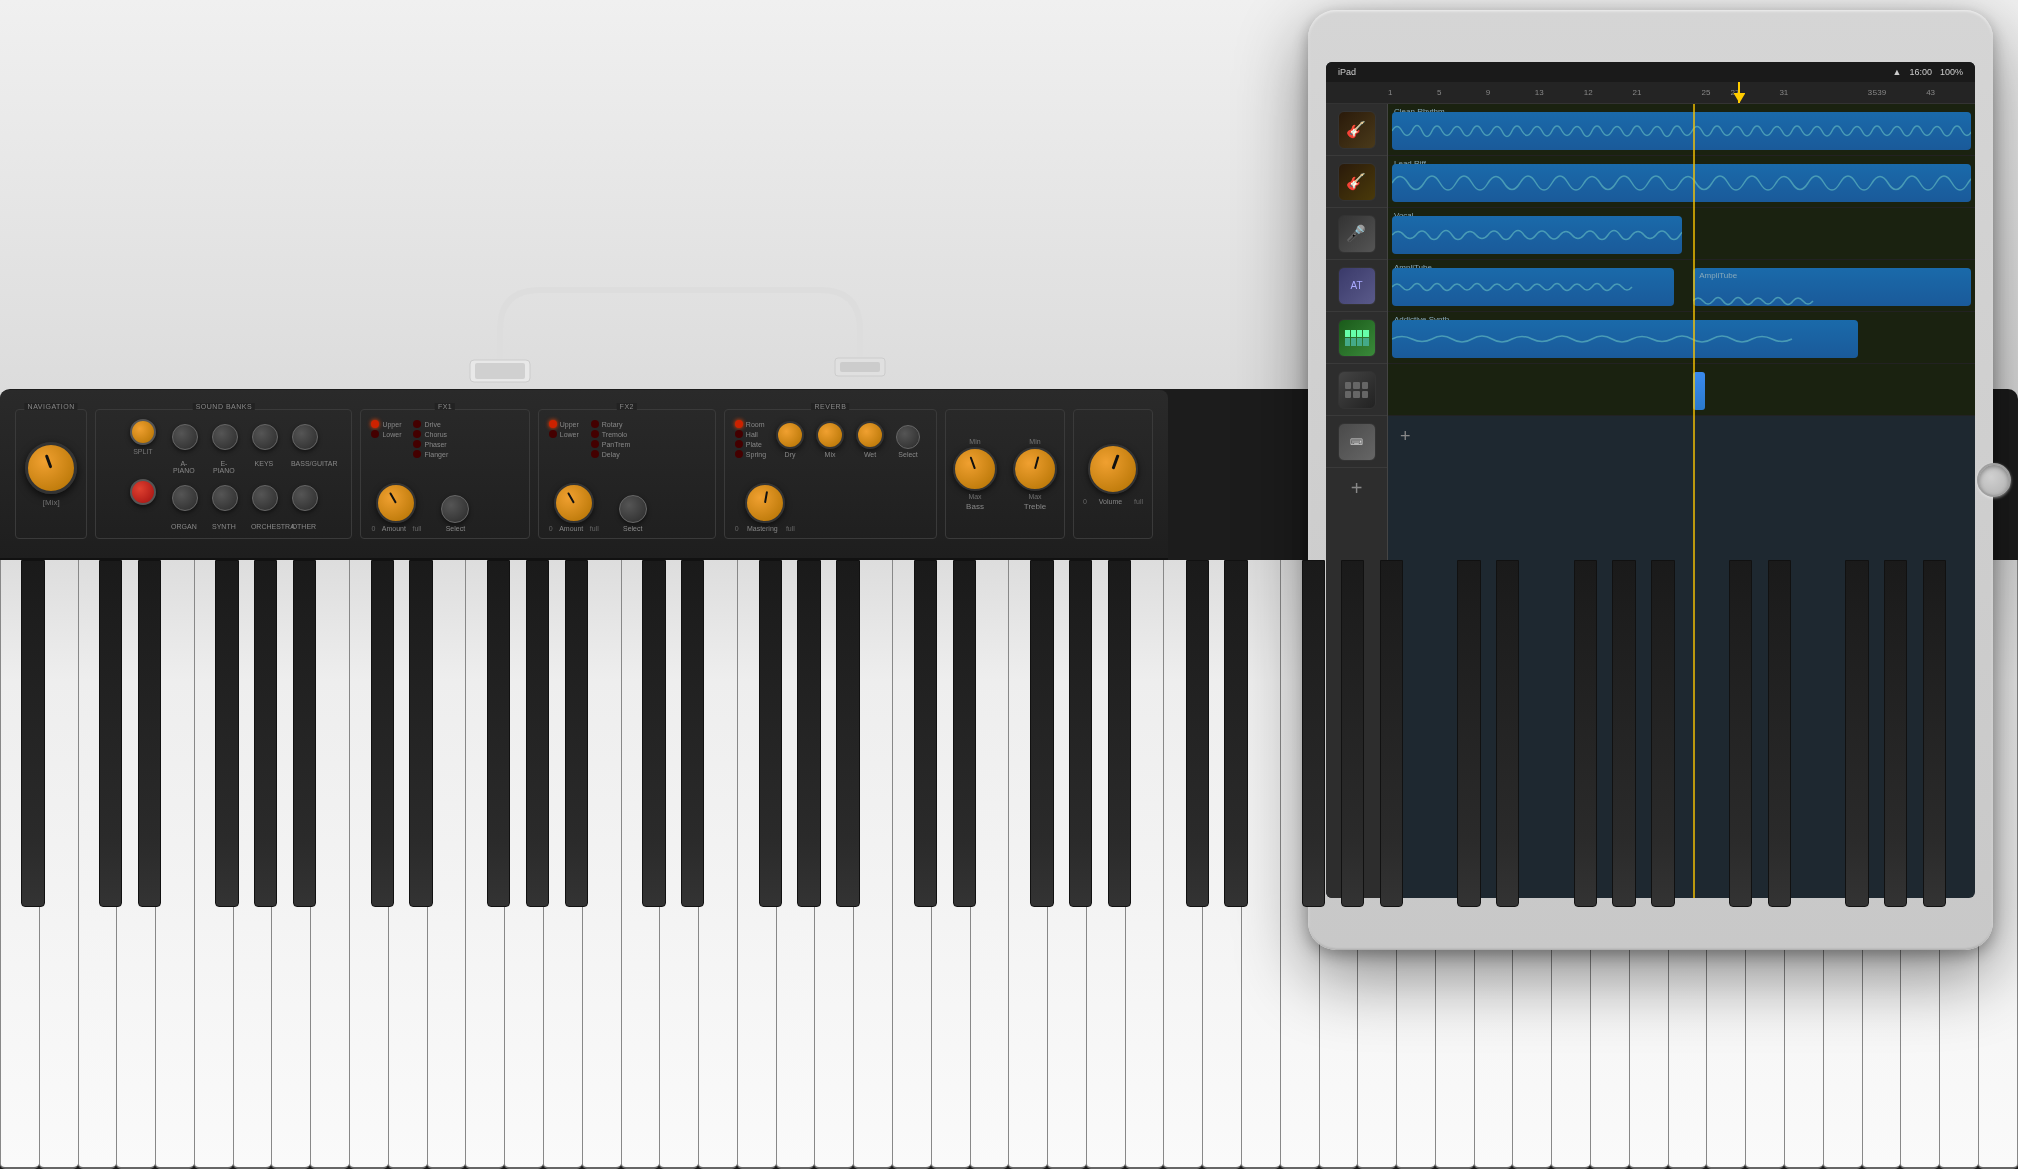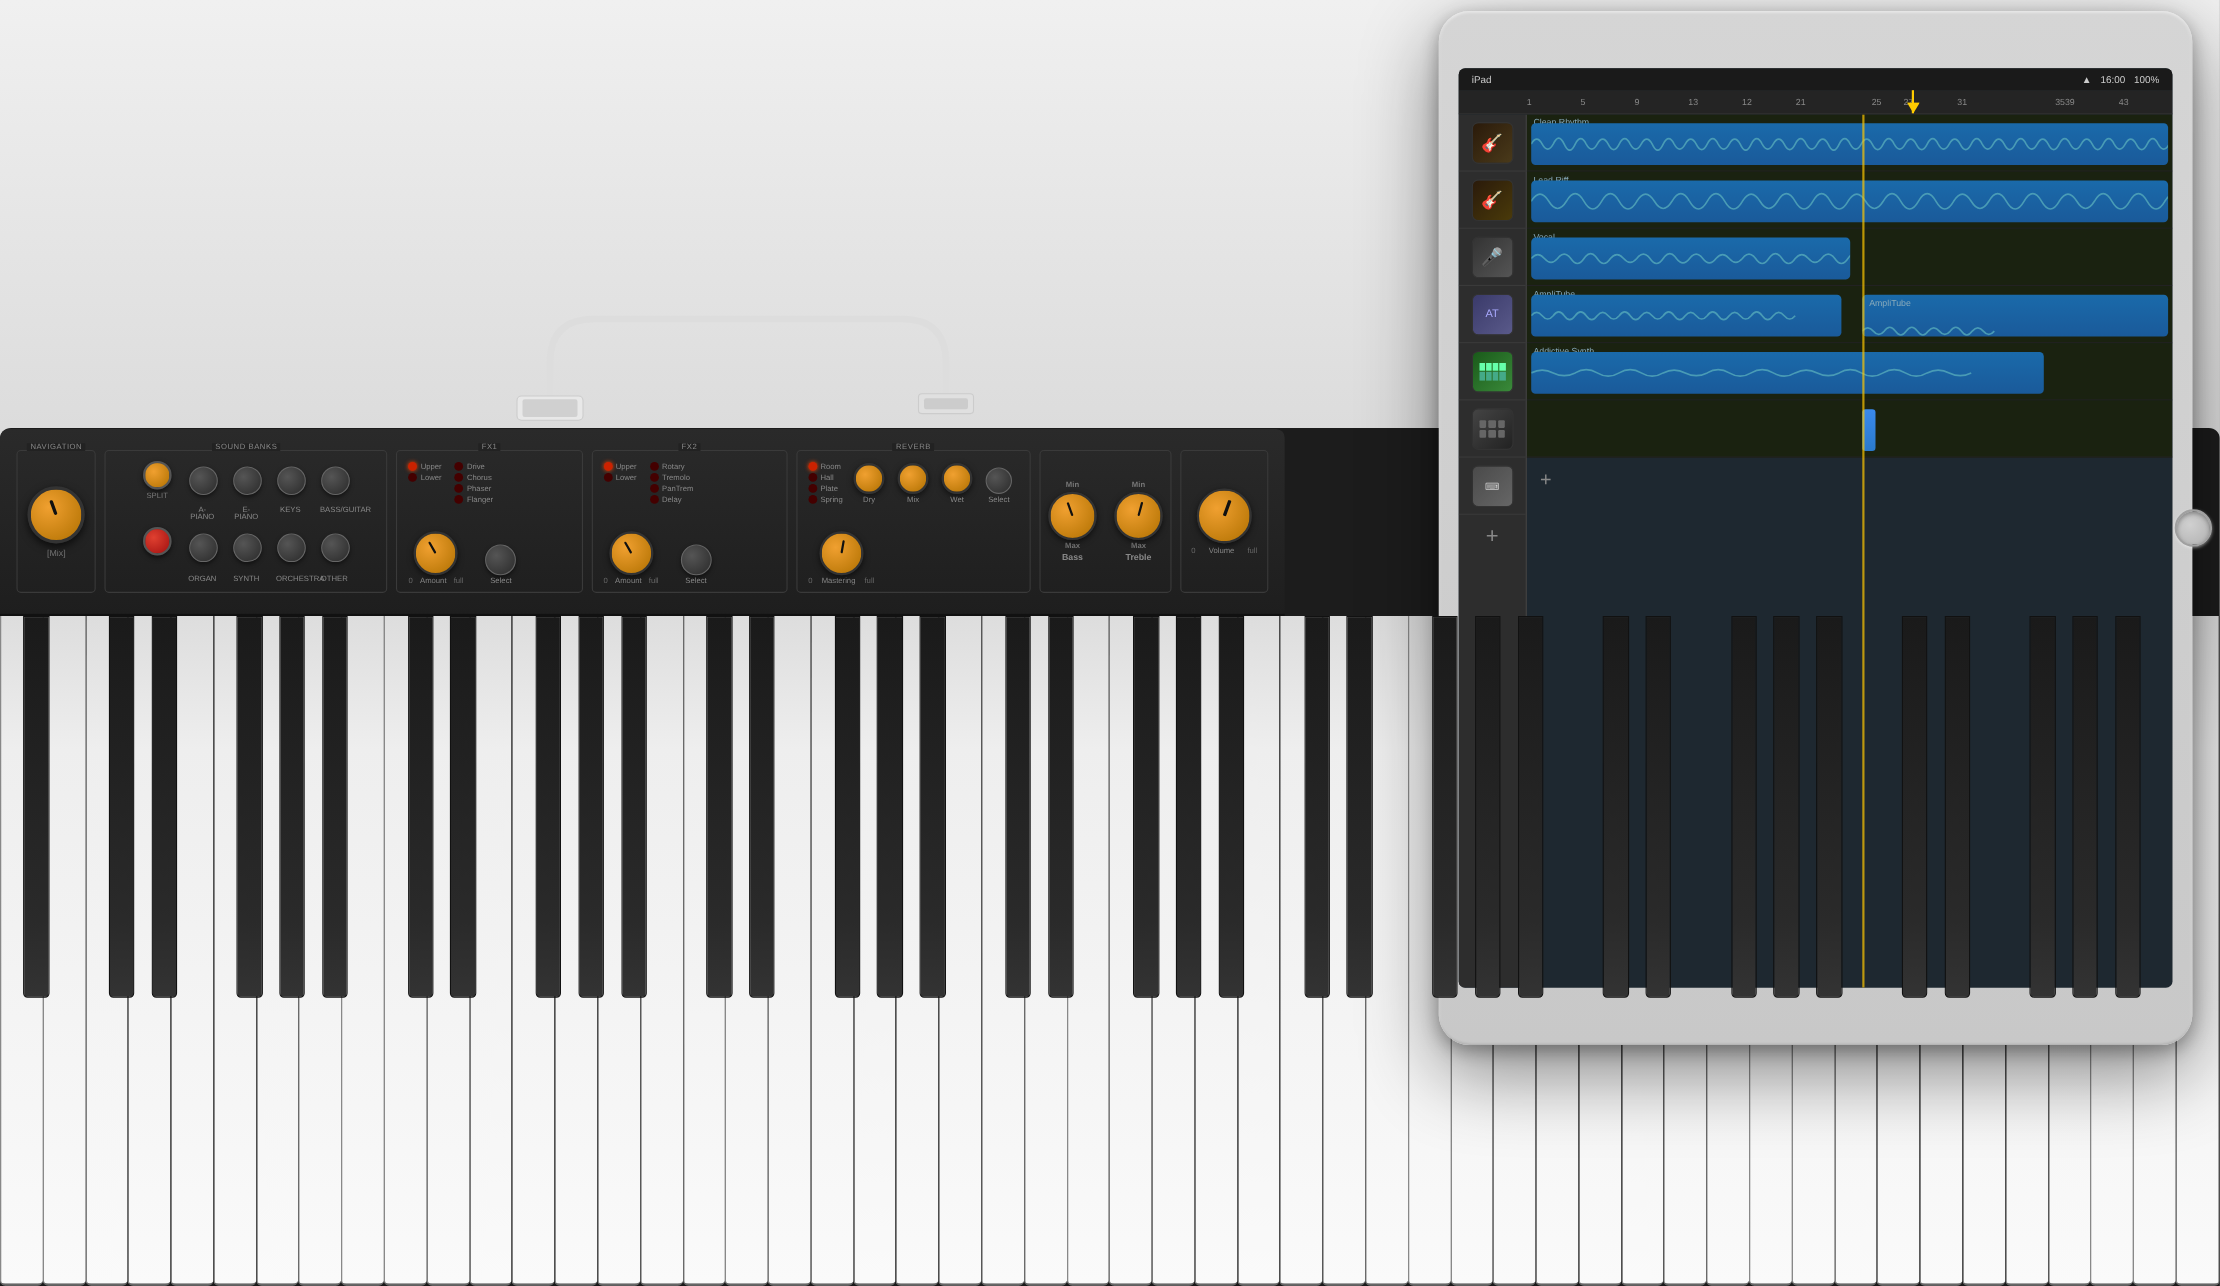--- a/index.html
+++ b/index.html
@@ -320,21 +320,21 @@
         </div>
       </div>
     </div>
   </div>
 
   <div style="
     display:flex; flex-direction:column; align-items:center; gap:4px;
     border:1px solid #3a3a3a; border-radius:4px; padding:8px 10px; height:130px;
     position:relative; width:120px; justify-content:center;
   ">
-    <div style="display:flex;gap:16px;align-items:center;font-weight:bold;">
+    <div style="display:flex;gap:16px;align-items:center;">
       <div style="display:flex;flex-direction:column;align-items:center;gap:2px;">
         <span style="color:#777;font-size:7px;">Min</span>
         <div style="width:44px;height:44px;border-radius:50%;background:radial-gradient(circle at 35% 35%,#f0a030,#b07000);border:2px solid #333;box-shadow:0 2px 6px rgba(0,0,0,0.6);position:relative;">
           <div style="position:absolute;top:50%;left:50%;width:2px;height:13px;background:#111;transform:translate(-50%,-100%) rotate(-20deg);transform-origin:bottom center;border-radius:1px;"></div>
         </div>
         <span style="color:#777;font-size:7px;">Max</span>
         <span style="color:#888;font-size:8px;">Bass</span>
       </div>
       <div style="display:flex;flex-direction:column;align-items:center;gap:2px;">
         <span style="color:#777;font-size:7px;">Min</span>
@@ -545,21 +545,21 @@
         <div style="display:flex;flex:1;">
           <span style="color:#888;font-size:8px;flex:1;text-align:left;">1</span>
           <span style="color:#888;font-size:8px;flex:1;text-align:left;">5</span>
           <span style="color:#888;font-size:8px;flex:1;text-align:left;">9</span>
           <span style="color:#888;font-size:8px;flex:1;text-align:left;">13</span>
           <span style="color:#888;font-size:8px;flex:1;text-align:left;">12</span>
           <span style="color:#888;font-size:8px;flex:1;text-align:left;">21</span>
           <span style="color:#888;font-size:8px;flex:1;text-align:center;">25</span>
           <span style="color:#888;font-size:8px;flex:1;text-align:left;">27</span>
           <span style="color:#888;font-size:8px;flex:1;text-align:left;">31</span>
-          <span style="color:#888;font-size:8px;flex:1;text-align:right;">35</span>
+          <span style="color:#888;font-size:8px;flex:1;text-align:right;font-family:Liberation Mono, monospace;">35</span>
           <span style="color:#888;font-size:8px;flex:1;text-align:left;">39</span>
           <span style="color:#888;font-size:8px;flex:1;text-align:left;">43</span>
         </div>
 
         <div style="
           position:absolute;top:0;left:calc(62px + 54%);width:2px;height:100%;
           background:#ffcc00;
         ">
           <div style="position:absolute;bottom:0;left:-5px;width:12px;height:10px;background:#ffcc00;clip-path:polygon(0 0,100% 0,50% 100%);"></div>
         </div>

